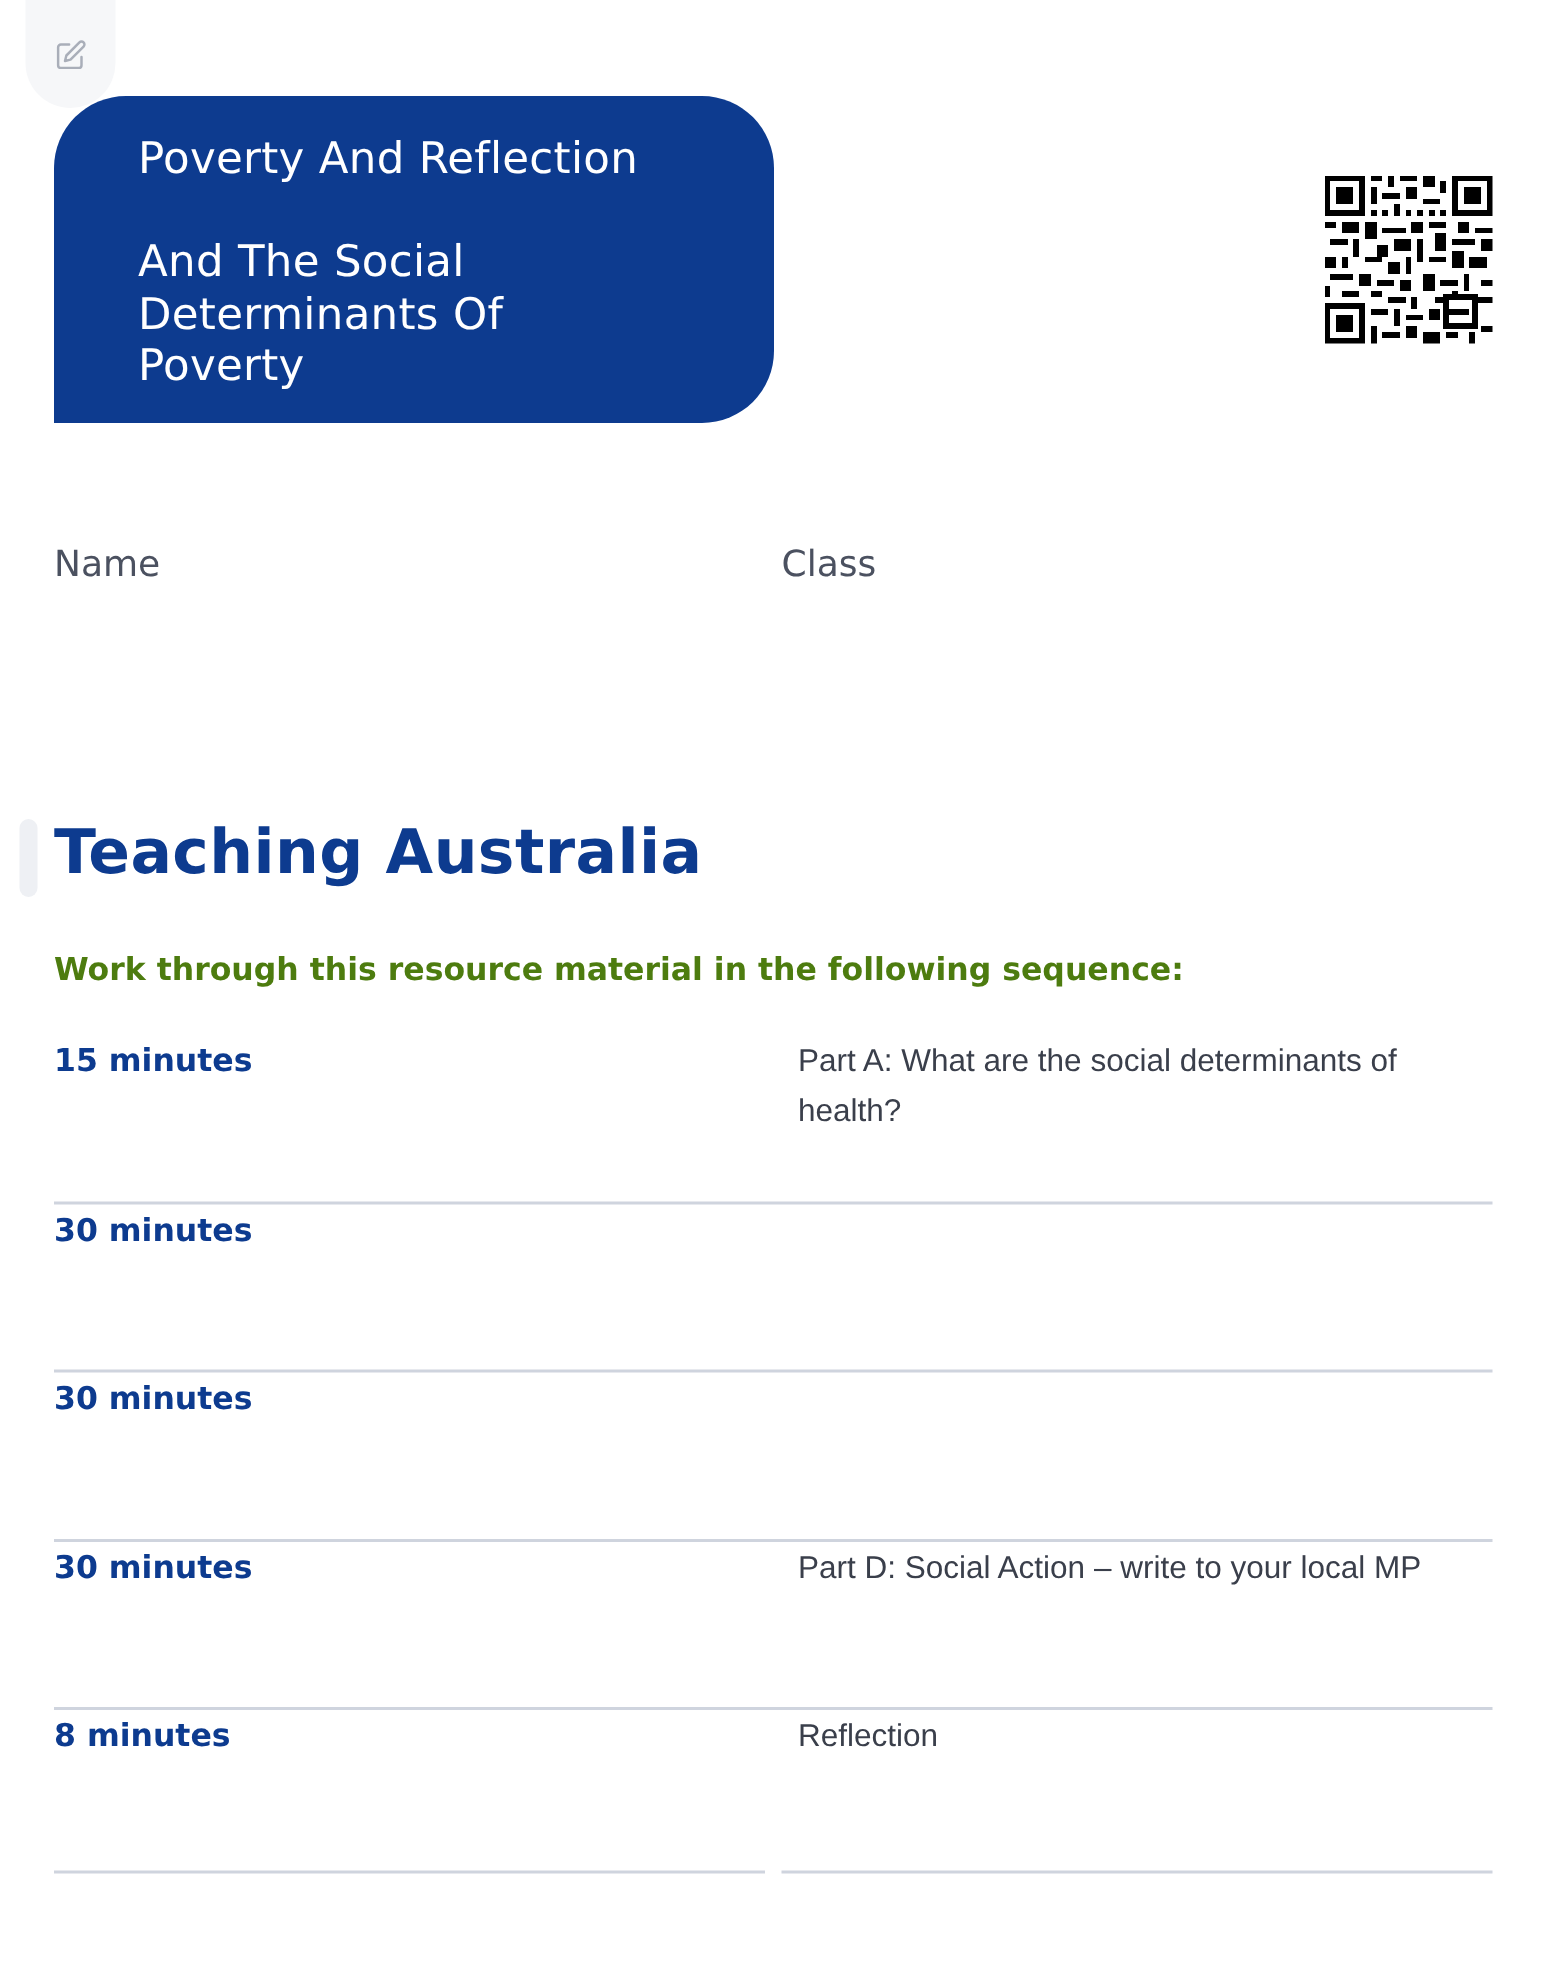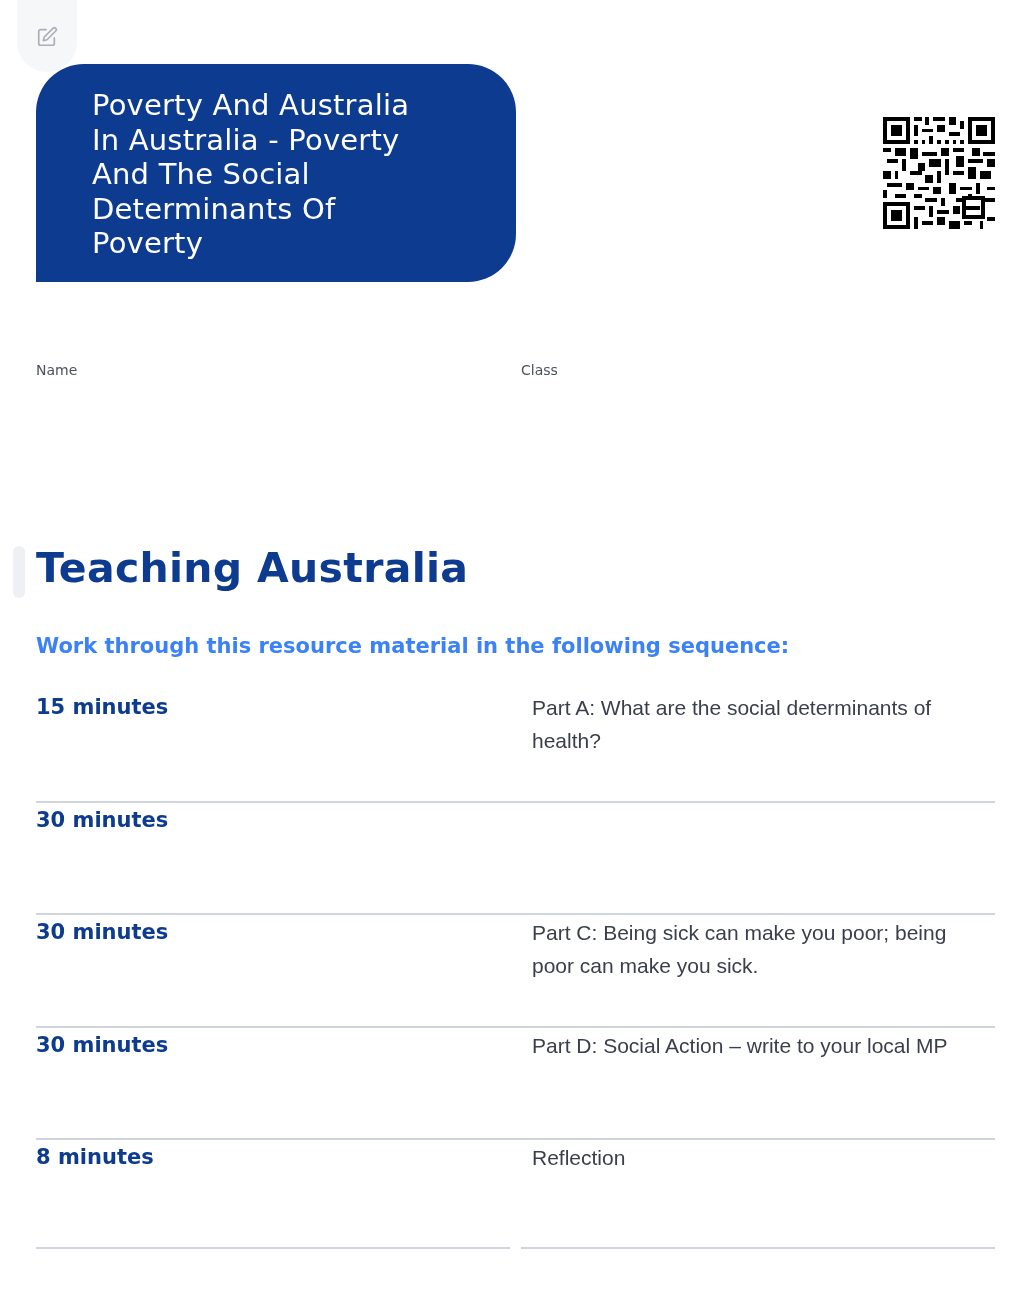--- a/index.html
+++ b/index.html
@@ -62,21 +62,21 @@
       left: 883px;
       top: 117px;
       width: 112px;
       height: 112px;
     }
     .qr svg { width: 112px; height: 112px; display: block; }
 
     .field-label {
       position: absolute;
       top: 362px;
-      font-size: 14px;
+      font-size: 24px;
       color: #4b5160;
       font-family: "DejaVu Sans", sans-serif;
     }
     .field-name { left: 36px; }
     .field-class { left: 521px; }
 
     .section-marker {
       position: absolute;
       left: 13px;
       top: 546px;
@@ -94,21 +94,21 @@
       color: #0d3b8f;
       font-family: "DejaVu Sans", sans-serif;
       letter-spacing: 0.3px;
     }
     .intro {
       position: absolute;
       left: 36px;
       top: 634px;
       font-size: 21px;
       font-weight: bold;
-      color: #3b82f6;
+      color: #4d7c0f;
       font-family: "DejaVu Sans", sans-serif;
     }
 
     .seq {
       position: absolute;
       left: 36px;
       top: 690px;
       width: 959px;
     }
     .seq-row {
@@ -153,22 +153,22 @@
   <span>
     <svg viewBox="0 0 24 24" fill="none" stroke="#a9aeb9" stroke-width="1.8" stroke-linecap="round" stroke-linejoin="round">
       <path d="M11 4H5a2 2 0 0 0-2 2v13a2 2 0 0 0 2 2h13a2 2 0 0 0 2-2v-6"></path>
       <path d="M18.5 2.5a2.1 2.1 0 0 1 3 3L12 15l-4 1 1-4 9.5-9.5z"></path>
     </svg>
   </span>
 </div>
 
 <div class="title-box">
   <h1>
-    <span>Poverty And Australia</span><br>
-    <span>In Australia - Poverty</span><br>
+    <span>Poverty And Reflection</span><br>
+    <br>
     <span>And The Social</span><br>
     <span>Determinants Of</span><br>
     <span>Poverty</span>
   </h1>
 </div>
 
 <div class="qr">
   <svg viewBox="0 0 29 29" shape-rendering="crispEdges">
     <rect width="29" height="29" fill="#fff"></rect>
     <g fill="#000">
@@ -267,21 +267,20 @@
 <div class="seq">
   <div class="seq-row">
     <span class="time">15 minutes</span>
     <span class="desc">Part A: What are the social determinants of health?</span>
   </div>
   <div class="seq-row">
     <span class="time">30 minutes</span>
   </div>
   <div class="seq-row">
     <span class="time">30 minutes</span>
-    <span class="desc">Part C: Being sick can make you poor; being poor can make you sick.</span>
   </div>
   <div class="seq-row">
     <span class="time">30 minutes</span>
     <span class="desc">Part D: Social Action – write to your local MP</span>
   </div>
   <div class="seq-row last">
     <span class="time">8 minutes</span>
     <span class="desc">Reflection</span>
   </div>
 </div>

